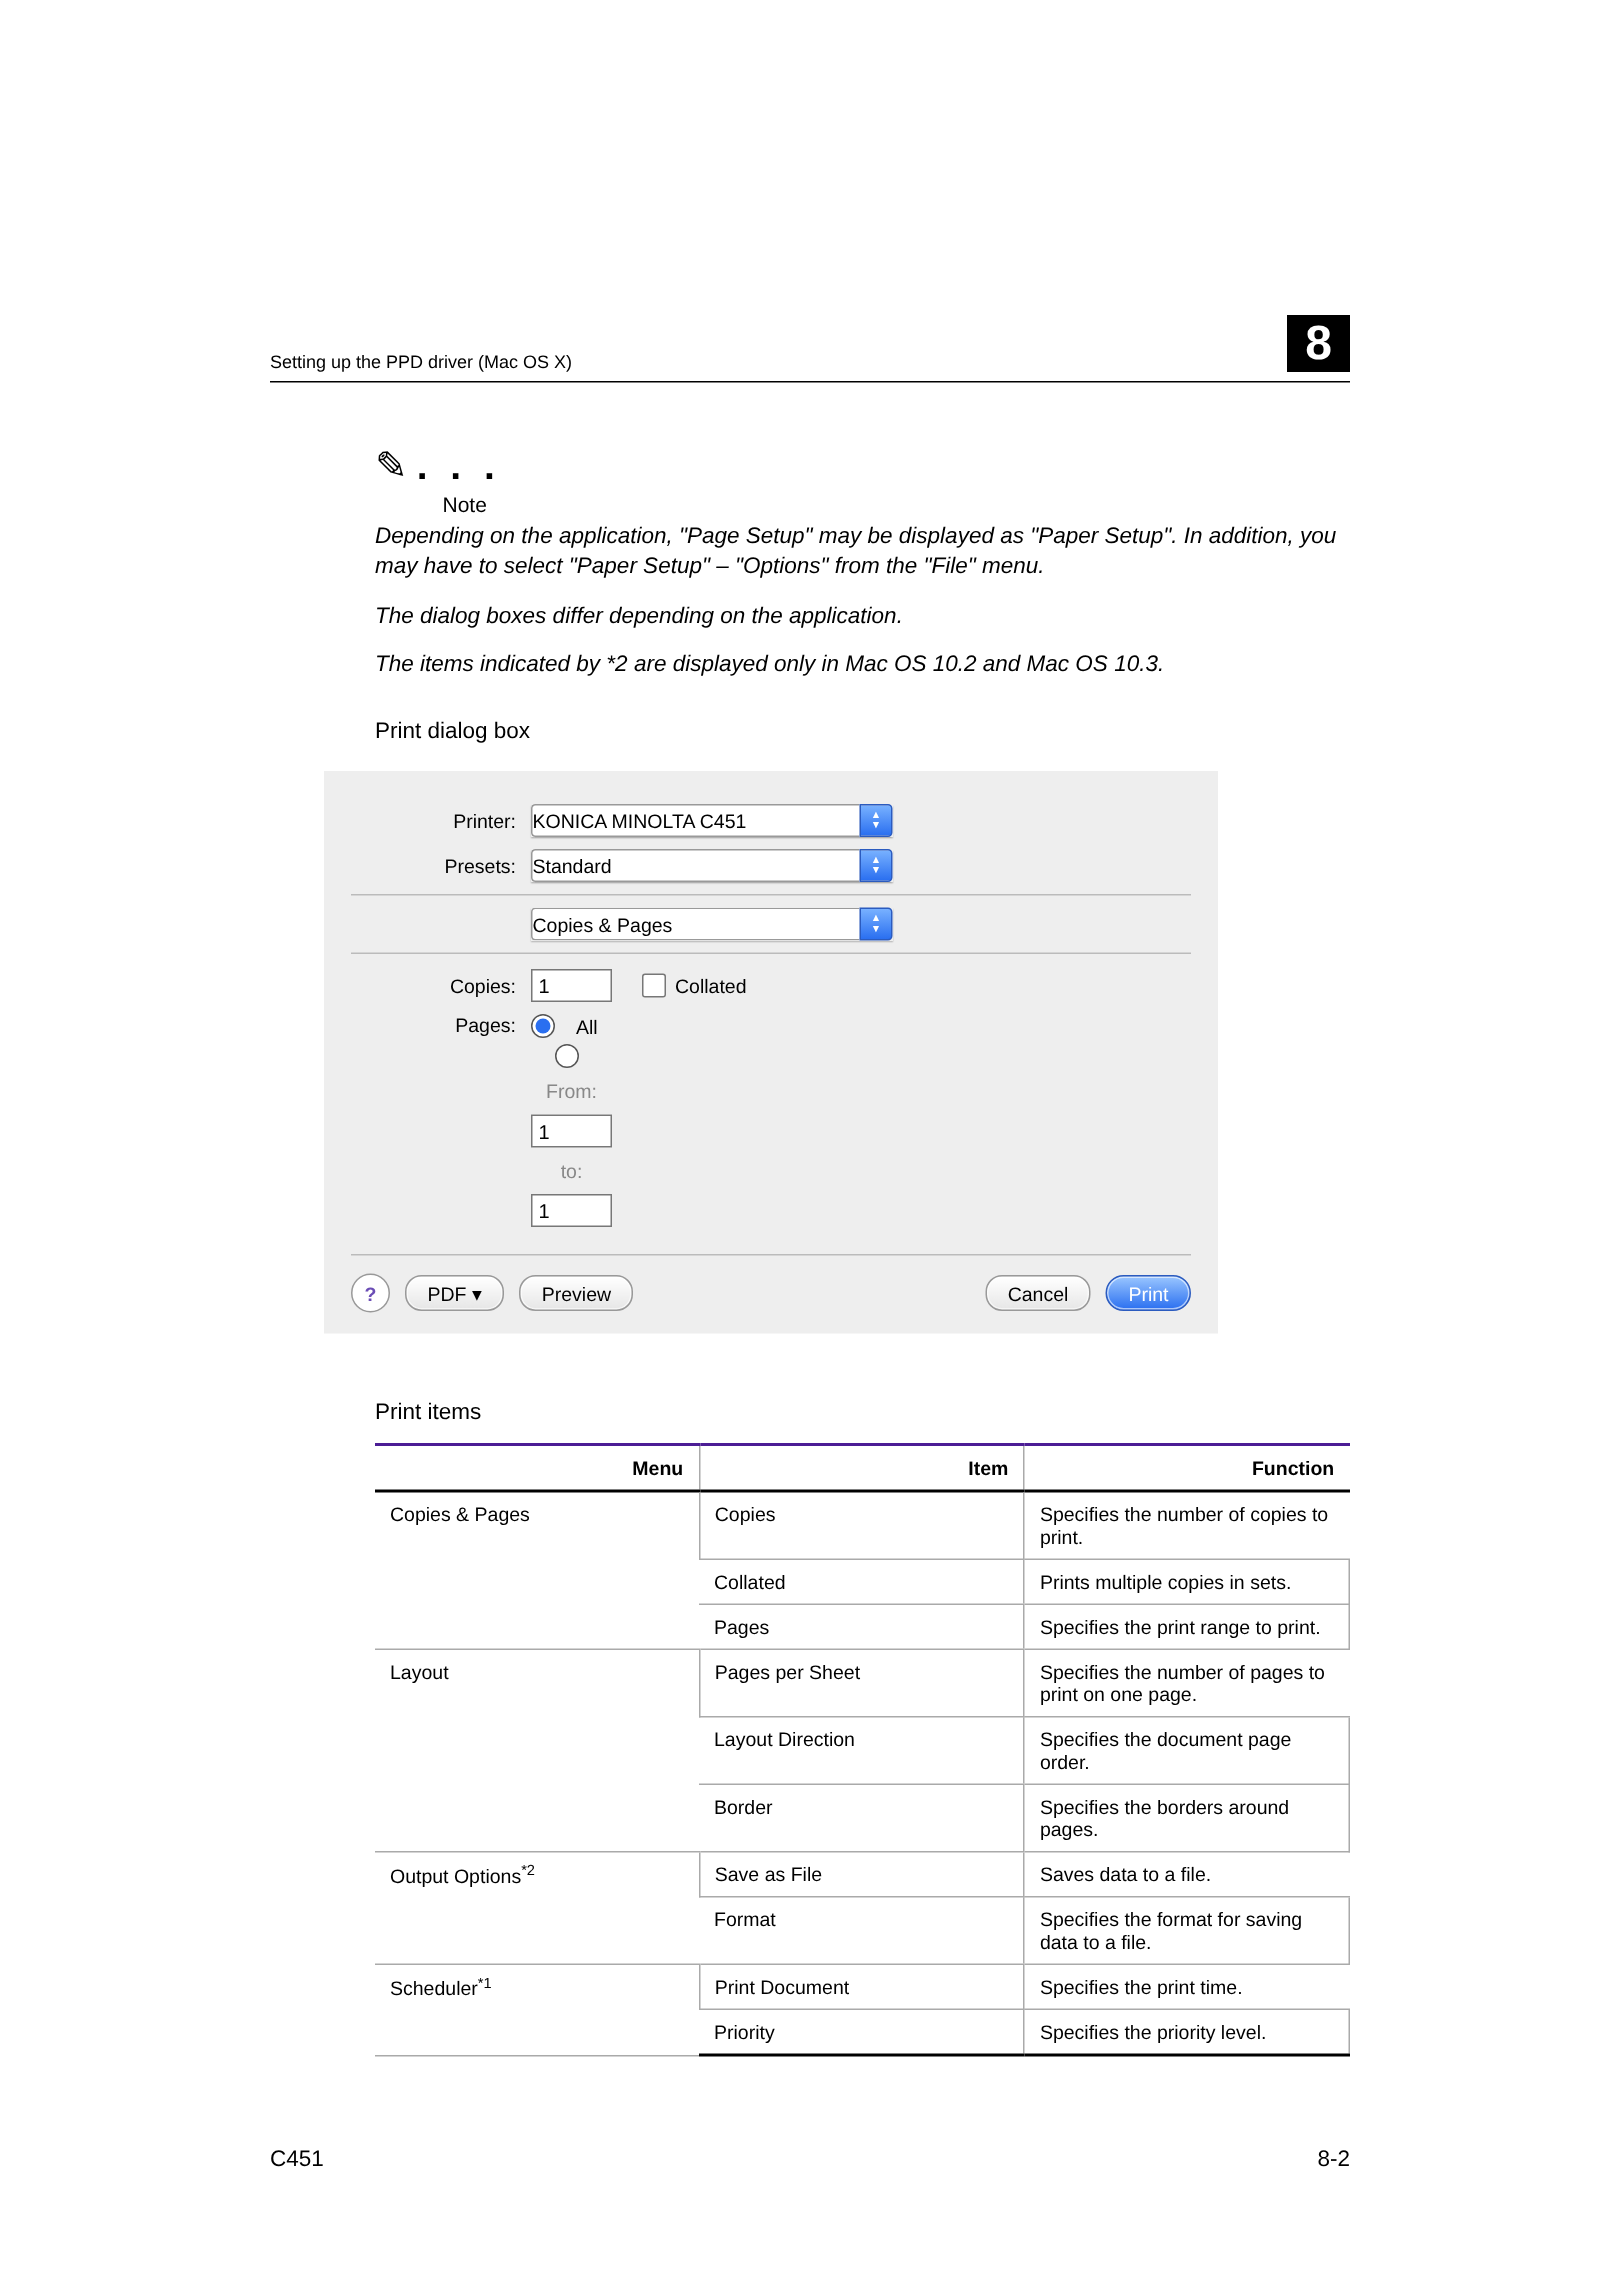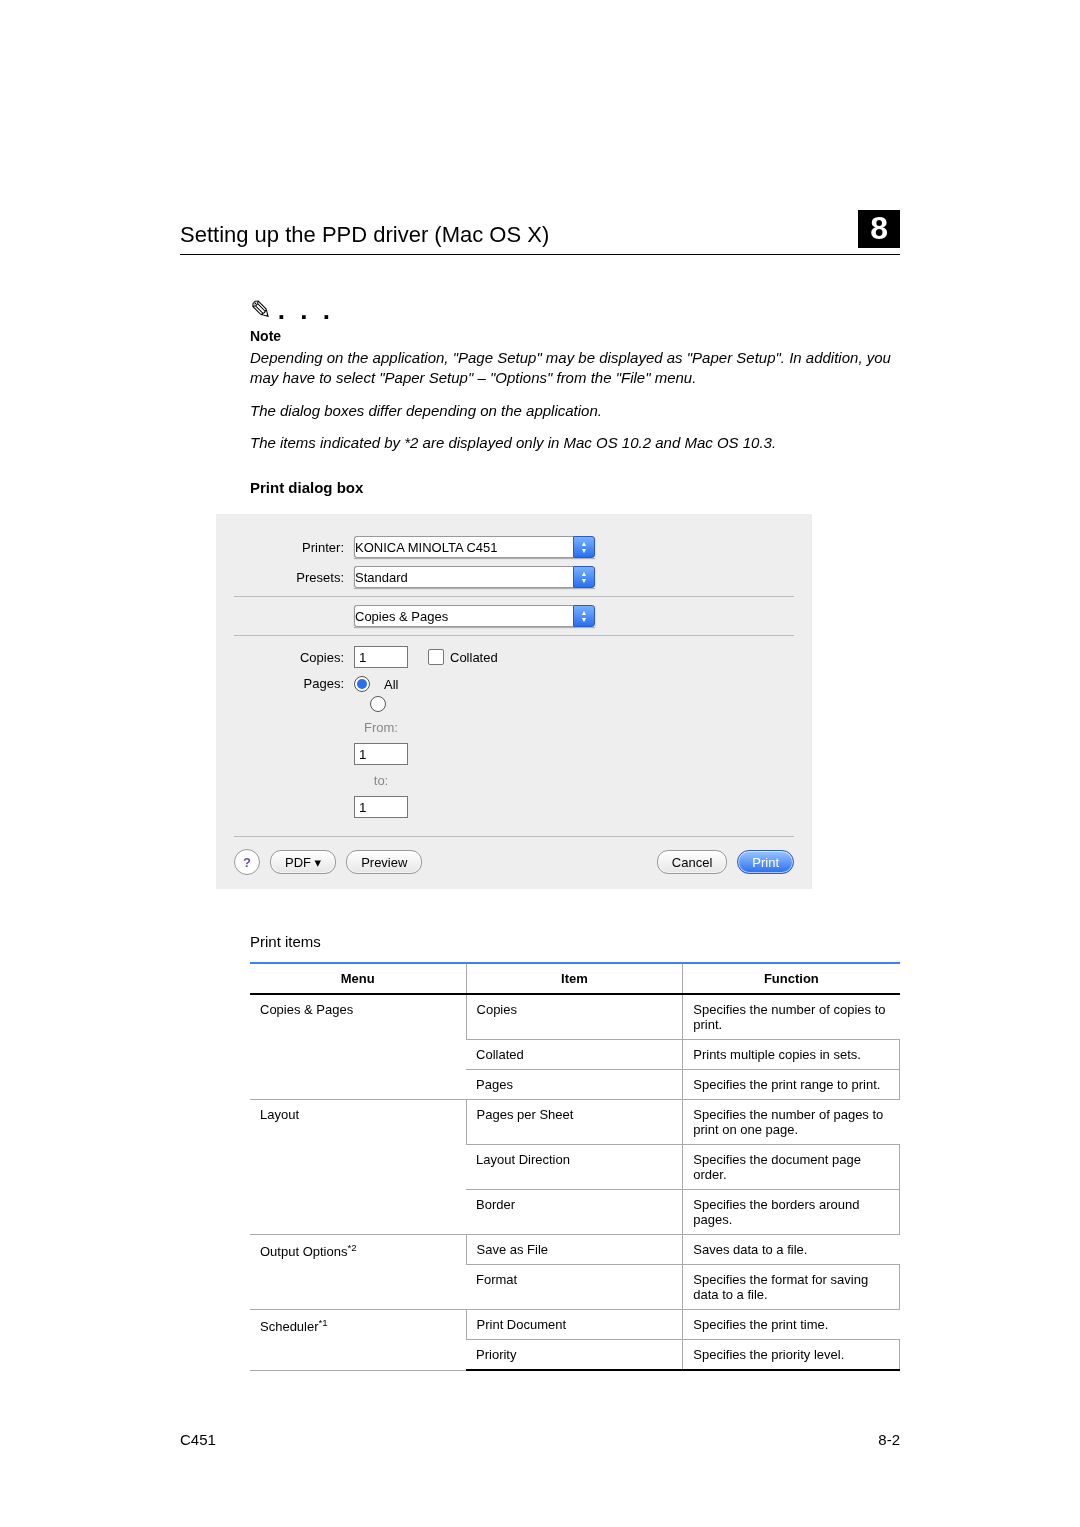--- a/index.html
+++ b/index.html
@@ -17,21 +17,21 @@
   }
   .header-row {
     display: flex;
     justify-content: space-between;
     align-items: flex-end;
     border-bottom: 1px solid #000;
     padding-bottom: 6px;
     margin-bottom: 40px;
   }
   .header-title {
-    font-size: 22px;
+    font-size: 12px;
   }
   .chapter-badge {
     background: #000;
     color: #fff;
     font-size: 32px;
     font-weight: bold;
     padding: 2px 12px 4px 12px;
     line-height: 1;
   }
   .note-block {
@@ -46,34 +46,35 @@
   }
   .note-pen {
     font-size: 26px;
   }
   .note-dots {
     font-size: 26px;
     font-weight: bold;
     letter-spacing: 4px;
   }
   .note-label {
-    font-weight: bold;
+    font-weight: normal;
     font-size: 14px;
     margin-bottom: 4px;
+    margin-left: 45px;
   }
   .note-text {
     font-style: italic;
     font-size: 15px;
     line-height: 1.35;
   }
   .note-text p {
     margin: 0 0 12px 0;
   }
   .section-heading {
-    font-weight: bold;
+    font-weight: normal;
     font-size: 15px;
     margin: 26px 0 18px 70px;
   }
 
   .dialog {
     margin-left: 36px;
     width: 560px;
     background: #eeeeee;
     border: 0;
     padding: 14px 18px 14px 18px;
@@ -205,23 +206,23 @@
     font-size: 15px;
   }
   table.print-items {
     margin-left: 70px;
     width: 650px;
     border-collapse: collapse;
     font-size: 13px;
   }
   table.print-items th {
     font-weight: bold;
-    text-align: center;
+    text-align: right;
     padding: 7px 10px;
-    border-top: 2px solid #3b82f6;
+    border-top: 2px solid #4c1d95;
     border-bottom: 2px solid #000;
   }
   table.print-items td {
     padding: 7px 10px;
     border-bottom: 1px solid #aaa;
     vertical-align: top;
   }
   table.print-items td:nth-child(1),
   table.print-items th:nth-child(1) { width: 130px; }
   table.print-items td:nth-child(2),

